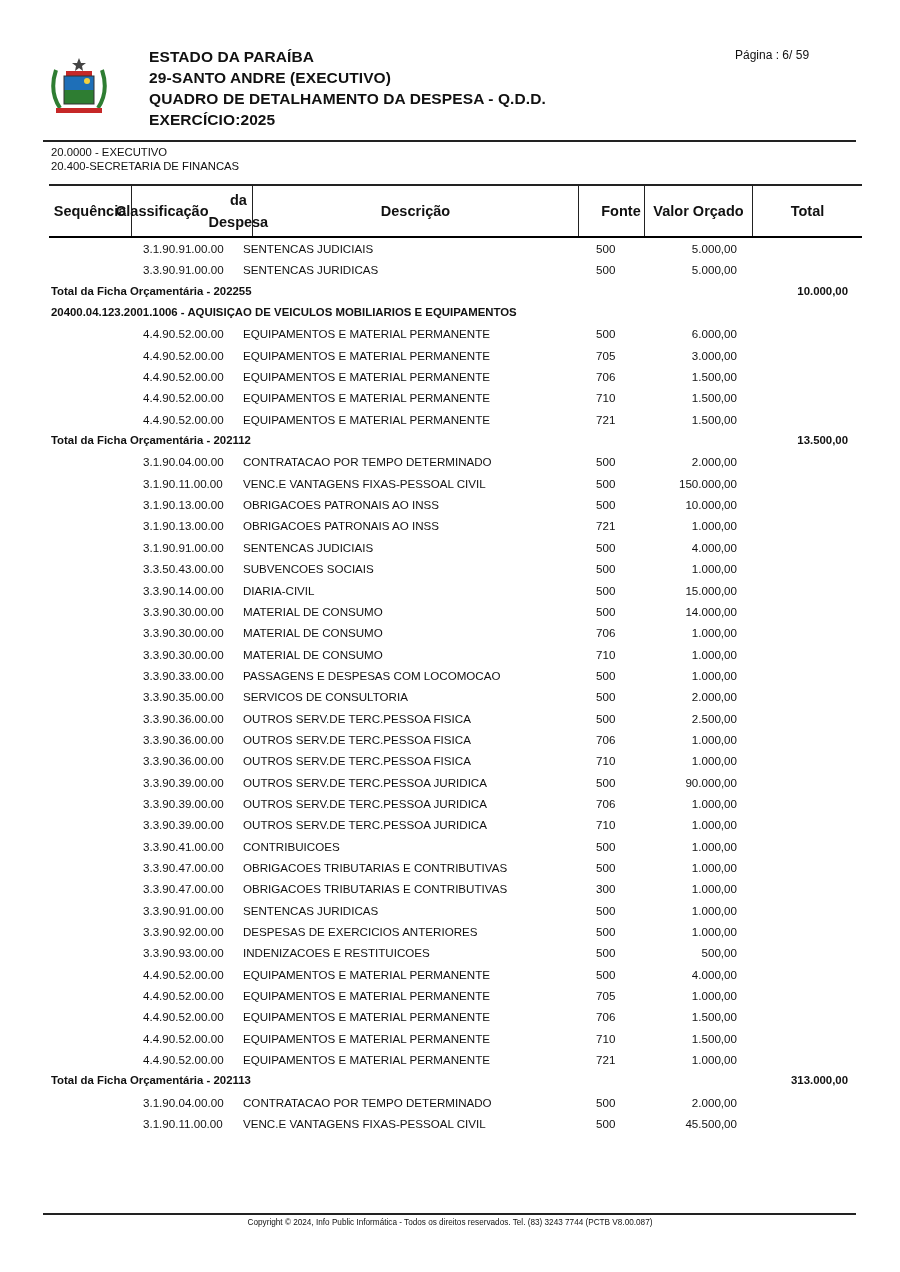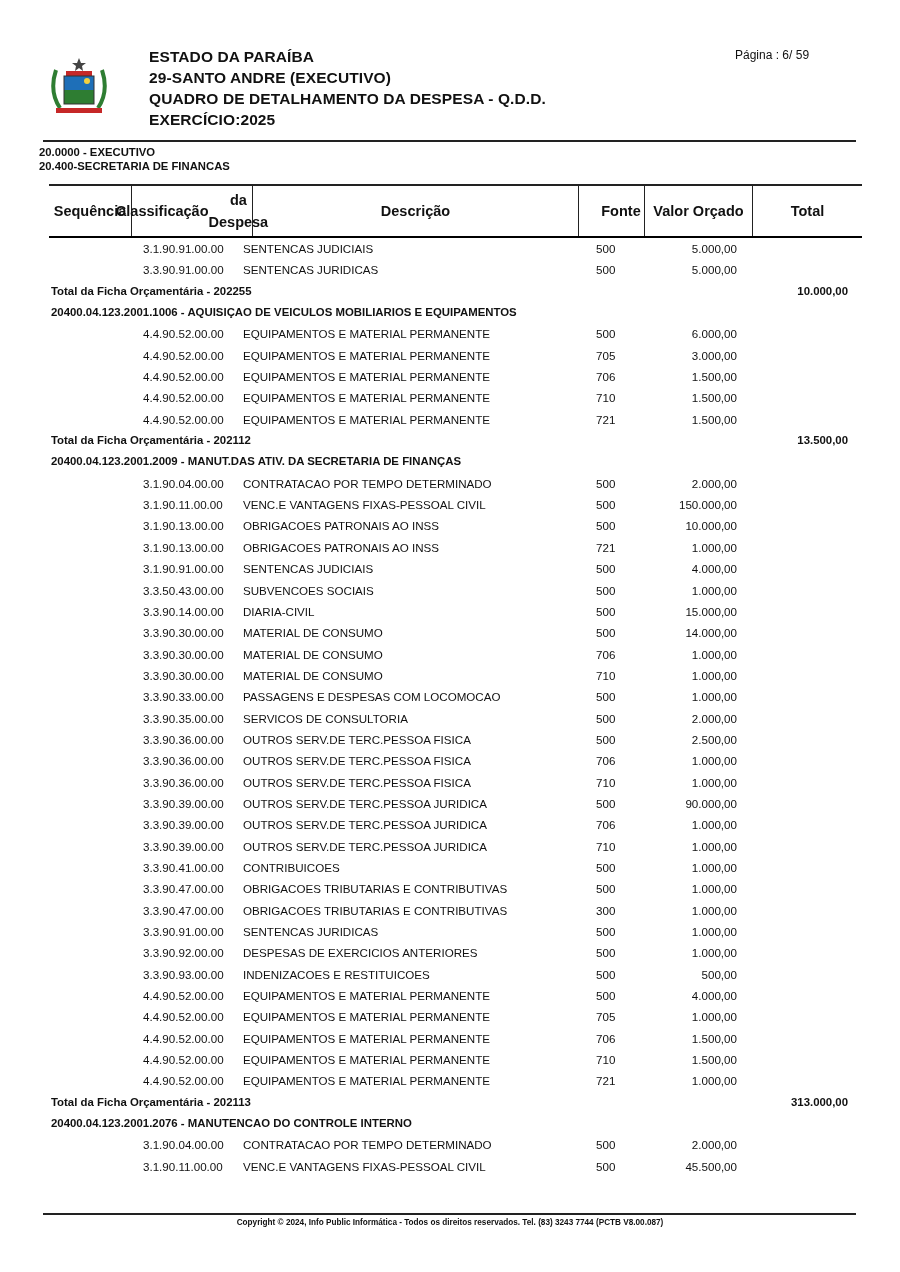--- a/index.html
+++ b/index.html
@@ -6,21 +6,21 @@
   body { width: 900px; height: 1272px; position: relative; overflow: hidden;
          font-family: "Liberation Sans", sans-serif; color: #111; }
 
   .header { position: absolute; left: 0; top: 0; width: 900px; height: 140px; }
   .crest { position: absolute; left: 50px; top: 56px; width: 58px; height: 64px; }
   .titles { position: absolute; left: 133px; top: 46px; margin-left: 16px; }
   .titles div { font-weight: bold; font-size: 15.5px; line-height: 21px; letter-spacing: 0.1px; }
   .page-no { position: absolute; left: 735px; top: 48px; font-size: 12px; }
 
   .hr-top { position: absolute; left: 43px; top: 140px; width: 813px; height: 2px; background: #222; }
-  .org { position: absolute; left: 39px; top: 145px; font-weight: bold; font-size: 11.3px; line-height: 14px; }
+  .org { position: absolute; left: 51px; top: 145px; font-weight: normal; font-size: 11.3px; line-height: 14px; }
 
   .table-head { position: absolute; left: 49px; top: 184px; width: 813px; height: 54px;
                 border-top: 2px solid #222; border-bottom: 2px solid #000000; box-sizing: border-box; }
   .th { position: absolute; top: 0; height: 50px; display: flex; align-items: center; justify-content: center;
         text-align: center; font-weight: bold; font-size: 14.5px; line-height: 22px; box-sizing: border-box; }
   .th.bl { border-left: 1.5px solid #222; }
 
   .rows { position: absolute; left: 43px; top: 239px; width: 813px; }
   .row { position: relative; height: 21.35px; font-size: 11.6px; }
   .row span { position: absolute; top: 3px; white-space: nowrap; }
@@ -28,21 +28,21 @@
   .grp .gtitle { left: 8px; }
   .tot { font-weight: bold; font-size: 11.4px; }
   .tot .tlabel { left: 8px; }
   .tot .tval { right: 8px; }
   .item .code { left: 100px; }
   .item .desc { left: 200px; }
   .item .fonte { left: 553px; }
   .item .valor { right: 119px; }
 
   .hr-bottom { position: absolute; left: 43px; top: 1213px; width: 813px; height: 2px; background: #222; }
-  .footer { position: absolute; left: 0; top: 1218px; width: 900px; text-align: center; font-weight: bold; font-size: 8.2px; }
+  .footer { position: absolute; left: 0; top: 1218px; width: 900px; text-align: center; font-weight: normal; font-size: 8.2px; }
 </style>
 </head>
 <body>
 
 <div class="header">
   <svg class="crest" viewBox="0 0 58 64">
     <path d="M6 14 C2 26 2 40 10 52" stroke="#2e7d32" stroke-width="4" fill="none"></path>
     <path d="M52 14 C56 26 56 40 48 52" stroke="#2e7d32" stroke-width="4" fill="none"></path>
     <polygon points="29,2 31,7 36,7 32,10 33,15 29,12 25,15 26,10 22,7 27,7" fill="#444"></polygon>
     <rect x="16" y="15" width="26" height="5" fill="#c62828"></rect>
@@ -137,23 +137,20 @@
     <div class="row item">
       <span class="code">4.4.90.52.00.00</span>
       <span class="desc">EQUIPAMENTOS E MATERIAL PERMANENTE</span>
       <span class="fonte">721</span>
       <span class="valor">1.500,00</span>
     </div>
     <div class="row tot">
       <span class="tlabel">Total da Ficha Orçamentária - 202112</span>
       <span class="tval">13.500,00</span>
     </div>
-    <div class="row grp">
-      <span class="gtitle">20400.04.123.2001.2009 - MANUT.DAS ATIV. DA SECRETARIA DE FINANÇAS</span>
-    </div>
     <div class="row item">
       <span class="code">3.1.90.04.00.00</span>
       <span class="desc">CONTRATACAO POR TEMPO DETERMINADO</span>
       <span class="fonte">500</span>
       <span class="valor">2.000,00</span>
     </div>
     <div class="row item">
       <span class="code">3.1.90.11.00.00</span>
       <span class="desc">VENC.E VANTAGENS FIXAS-PESSOAL CIVIL</span>
       <span class="fonte">500</span>
@@ -318,23 +315,20 @@
     <div class="row item">
       <span class="code">4.4.90.52.00.00</span>
       <span class="desc">EQUIPAMENTOS E MATERIAL PERMANENTE</span>
       <span class="fonte">721</span>
       <span class="valor">1.000,00</span>
     </div>
     <div class="row tot">
       <span class="tlabel">Total da Ficha Orçamentária - 202113</span>
       <span class="tval">313.000,00</span>
     </div>
-    <div class="row grp">
-      <span class="gtitle">20400.04.123.2001.2076 - MANUTENCAO DO CONTROLE INTERNO</span>
-    </div>
     <div class="row item">
       <span class="code">3.1.90.04.00.00</span>
       <span class="desc">CONTRATACAO POR TEMPO DETERMINADO</span>
       <span class="fonte">500</span>
       <span class="valor">2.000,00</span>
     </div>
     <div class="row item">
       <span class="code">3.1.90.11.00.00</span>
       <span class="desc">VENC.E VANTAGENS FIXAS-PESSOAL CIVIL</span>
       <span class="fonte">500</span>

